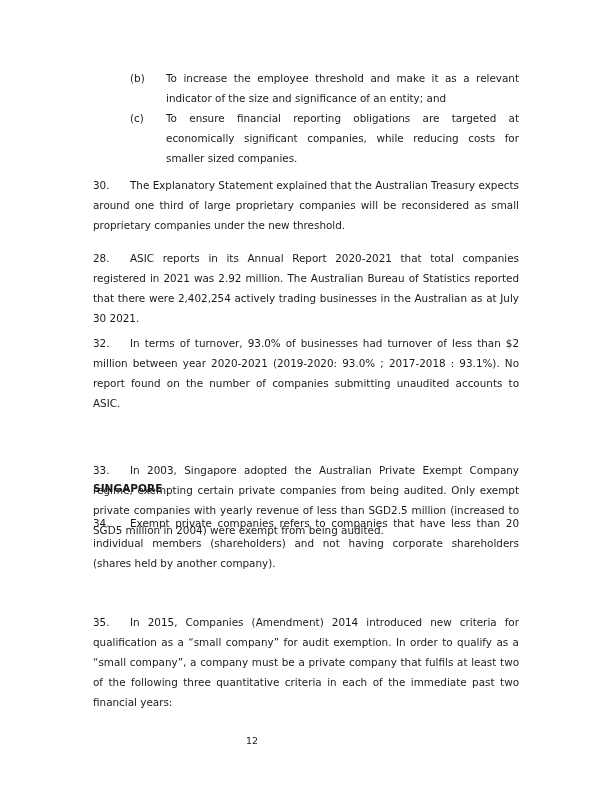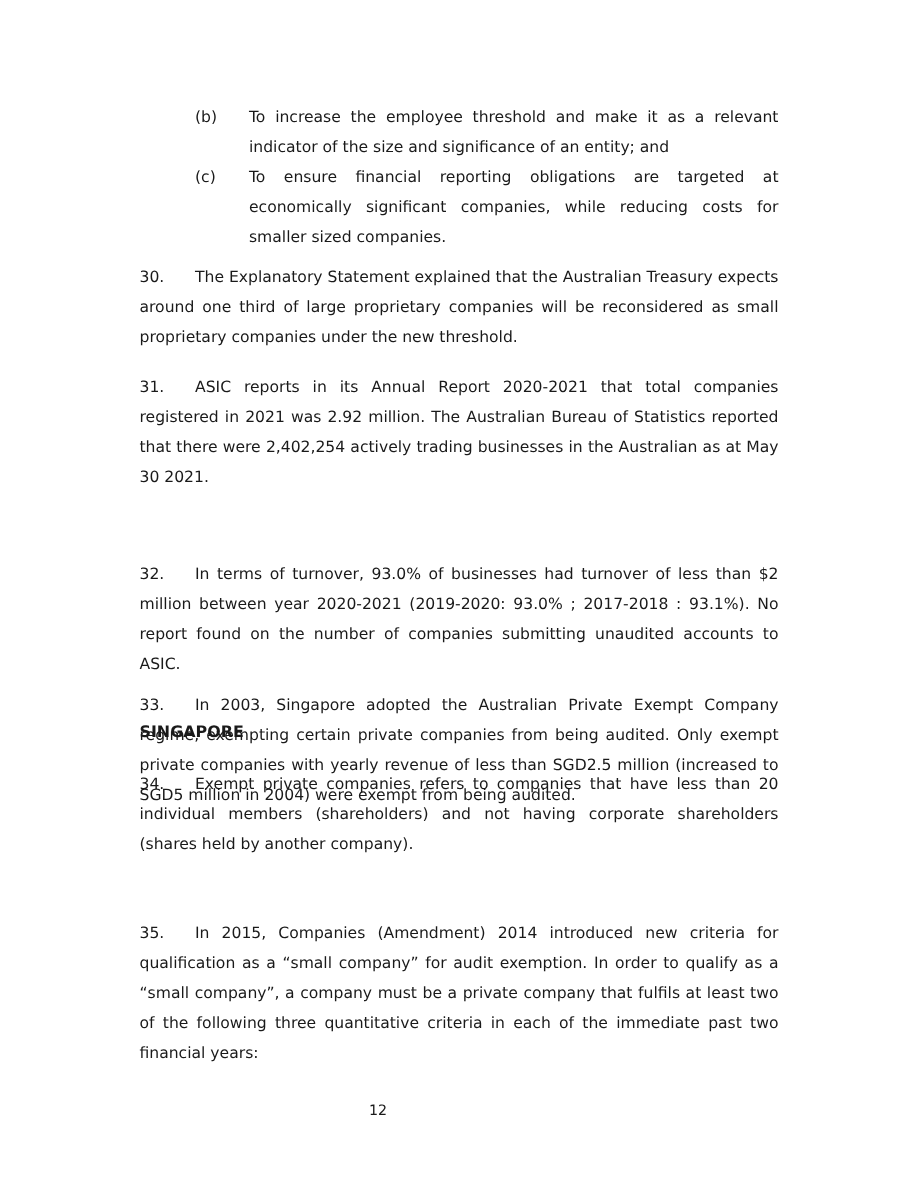--- a/index.html
+++ b/index.html
@@ -34,24 +34,24 @@
   <div class="sub" style="top:108px;">
     <span class="sub-label">(c)</span>
     <div class="sub-text lastline">To ensure financial reporting obligations are targeted at economically significant companies, while reducing costs for smaller sized companies.</div>
   </div>
 
   <div class="block" style="top:175px;">
     <p class="para lastline"><span class="num">30.</span><span>The Explanatory Statement explained that the Australian Treasury expects around one third of large proprietary companies will be reconsidered as small proprietary companies under the new threshold.</span></p>
   </div>
 
   <div class="block" style="top:248px;">
-    <p class="para lastline"><span class="num">31.</span><span>ASIC reports in its Annual Report 2020-2021 that total companies registered in 2021 was 2.92 million. The Australian Bureau of Statistics reported that there were 2,402,254 actively trading businesses in the Australian as at May 30 2021.</span></p>
+    <p class="para lastline"><span class="num">28.</span><span>ASIC reports in its Annual Report 2020-2021 that total companies registered in 2021 was 2.92 million. The Australian Bureau of Statistics reported that there were 2,402,254 actively trading businesses in the Australian as at July 30 2021.</span></p>
   </div>
 
-  <div class="block" style="top:333px;margin-top:40px;">
+  <div class="block" style="top:333px;">
     <p class="para lastline"><span class="num">32.</span><span>In terms of turnover, 93.0% of businesses had turnover of less than $2 million between year 2020-2021 (2019-2020: 93.0%  ;  2017-2018 : 93.1%). No report found on the number of companies submitting unaudited accounts to ASIC.</span></p>
   </div>
 
   <div class="heading" style="top:431px;">SINGAPORE</div>
 
   <div class="block" style="top:460px;">
     <p class="para lastline"><span class="num">33.</span><span>In 2003, Singapore adopted the Australian Private Exempt Company regime, exempting certain private companies from being audited. Only exempt private companies with yearly revenue of less than SGD2.5 million (increased to SGD5 million in 2004) were exempt from being audited.</span></p>
   </div>
 
   <div class="block" style="top:513px;">

